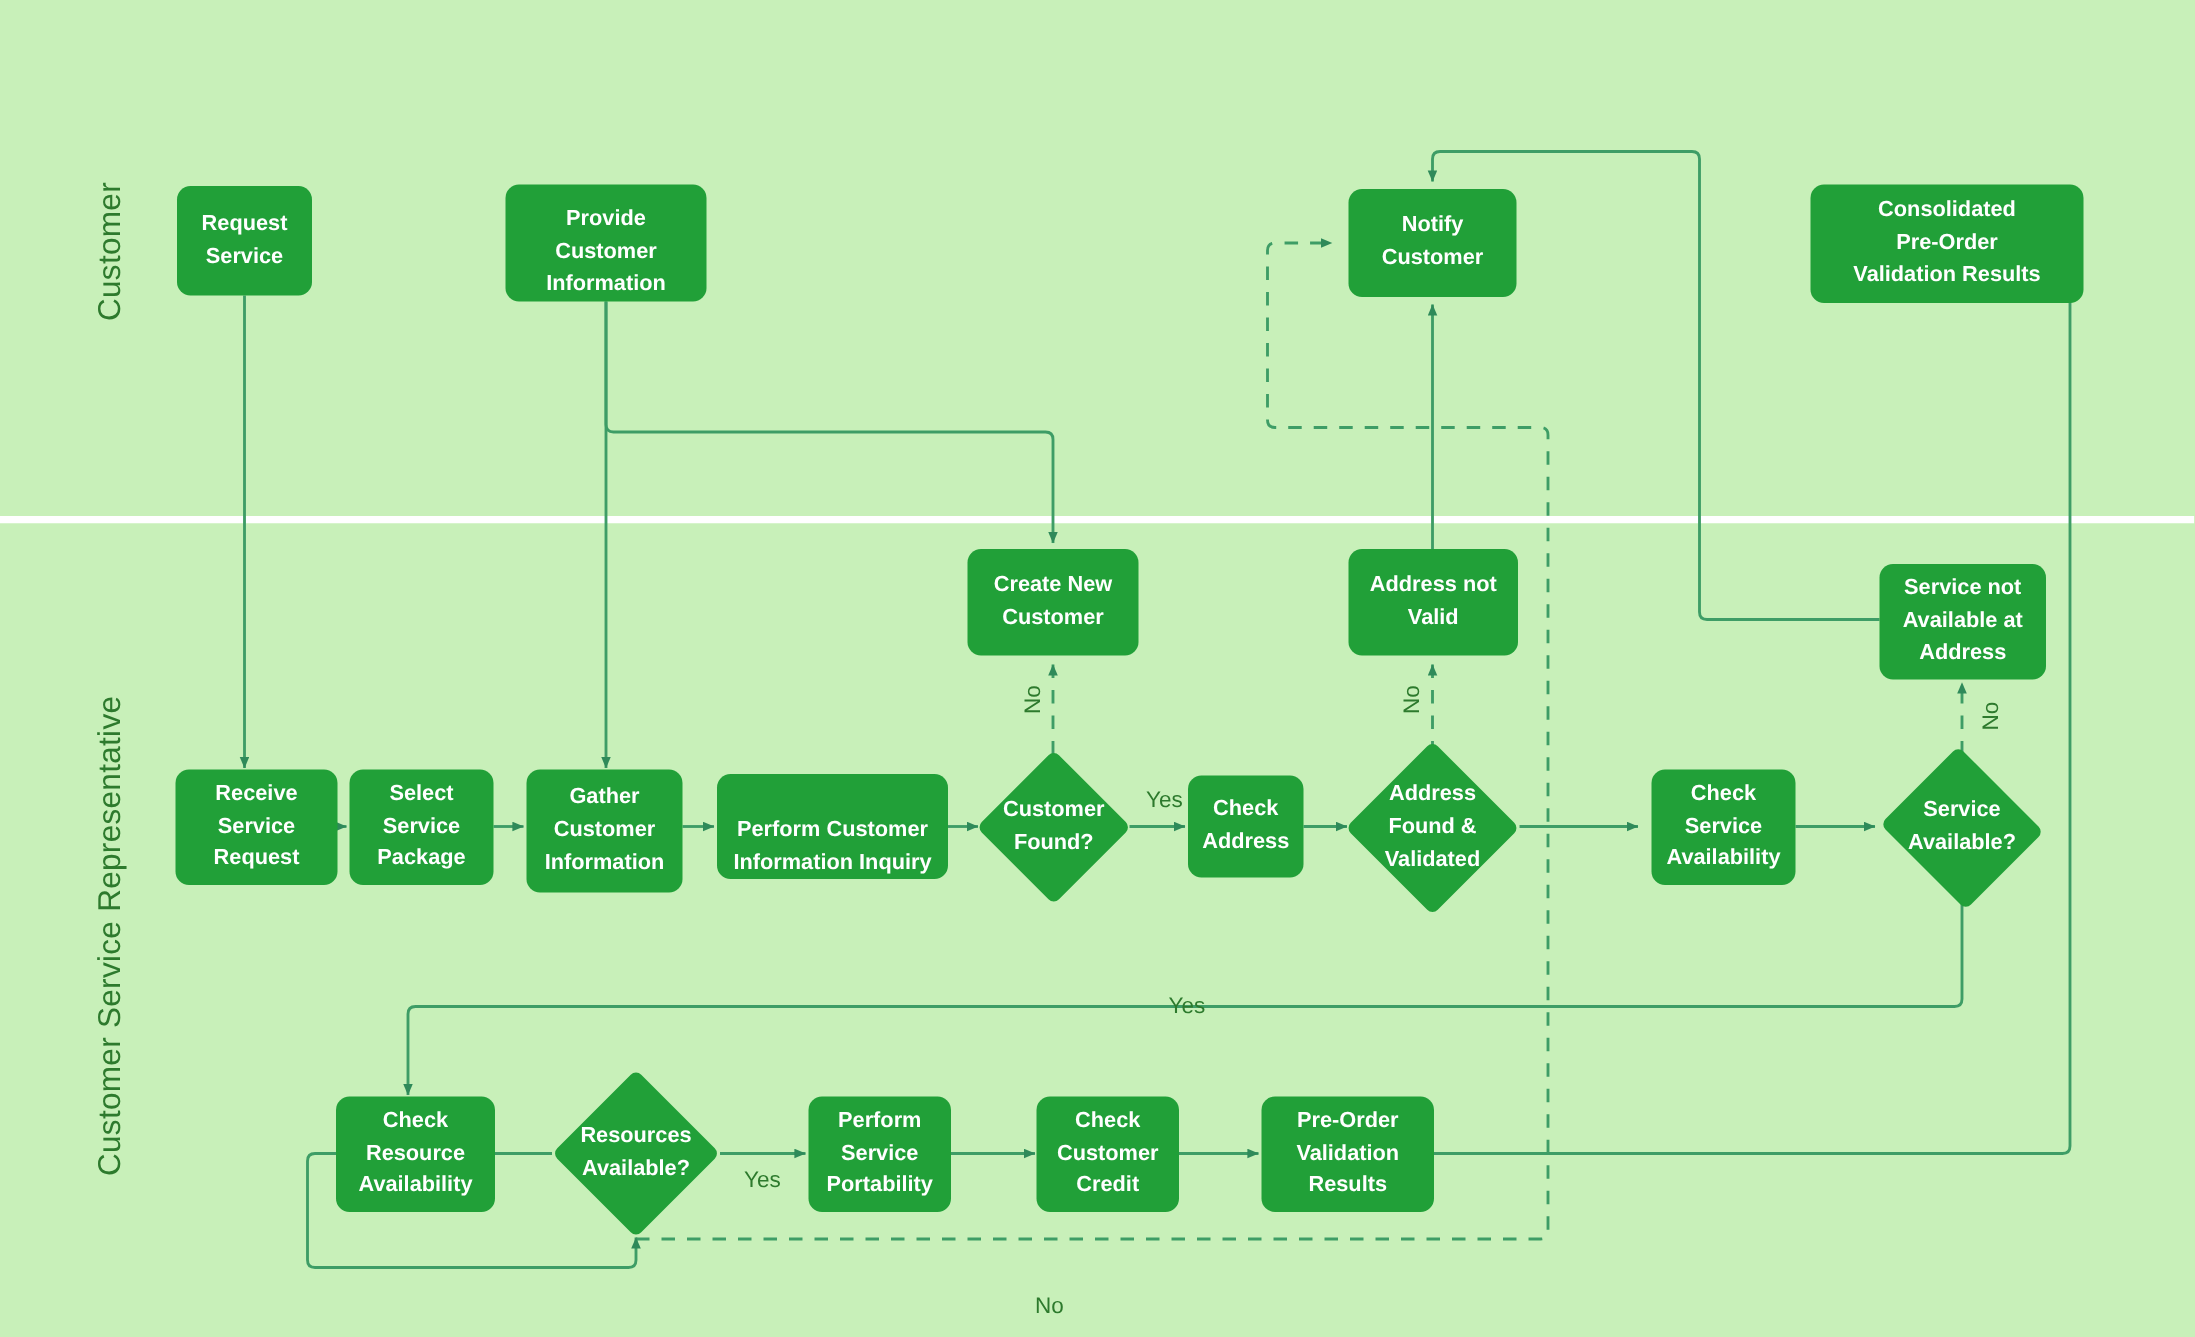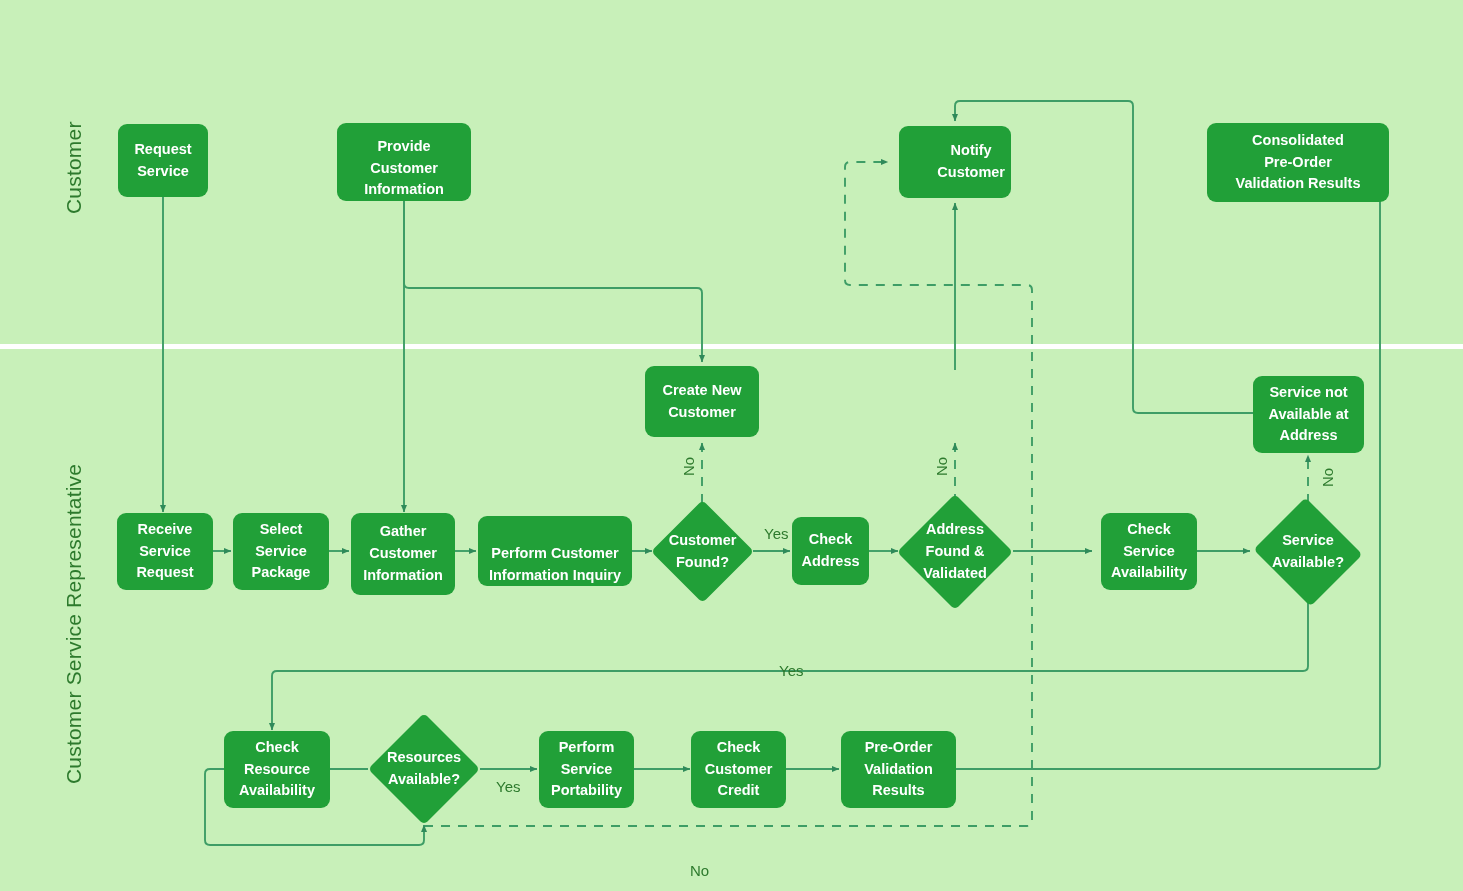--- a/index.html
+++ b/index.html
@@ -184,32 +184,32 @@
     <span style="white-space:pre-line;">Request
 Service</span>
   </div>
 
   <div class="node proc" style="left:337px; top:123px; width:134px; height:78px;">
     <span style="white-space:pre-line;margin-top:13px;">Provide
 Customer
 Information</span>
   </div>
 
-  <div class="node proc" style="left:899px; top:126px; width:112px; height:72px;justify-content:flex-end;">
+  <div class="node proc" style="left:899px; top:126px; width:112px; height:72px;">
     <span style="white-space:pre-line;">Notify
 Customer</span>
   </div>
 
   <div class="node proc" style="left:1207px; top:123px; width:182px; height:79px;">
     <span style="white-space:pre-line;">Consolidated
 Pre-Order
 Validation Results</span>
   </div>
 
-  <div class="node proc" style="left:117px; top:513px; width:96px; height:77px;">
+  <div class="node proc" style="left:117px; top:513px; width:108px; height:77px;">
     <span style="white-space:pre-line;">Receive
 Service
 Request</span>
   </div>
 
   <div class="node proc" style="left:233px; top:513px; width:96px; height:77px;">
     <span style="white-space:pre-line;">Select
 Service
 Package</span>
   </div>
@@ -241,20 +241,24 @@
 Address</span>
   </div>
 
   <div class="dec-wrap" style="left:897px; top:494px; width:116px; height:116px;">
     <div class="dec-shape"></div>
     <span class="dec-label">Address
 Found &amp;
 Validated</span>
   </div>
 
+  <div class="node proc" style="left:899px; top:366px; width:113px; height:71px;">
+    <span style="white-space:pre-line;">Address not
+Valid</span>
+  </div>
 
   <div class="node proc" style="left:1101px; top:513px; width:96px; height:77px;">
     <span style="white-space:pre-line;">Check
 Service
 Availability</span>
   </div>
 
   <div class="dec-wrap" style="left:1251px; top:500px; width:114px; height:104px;">
     <div class="dec-shape"></div>
     <span class="dec-label">Service

